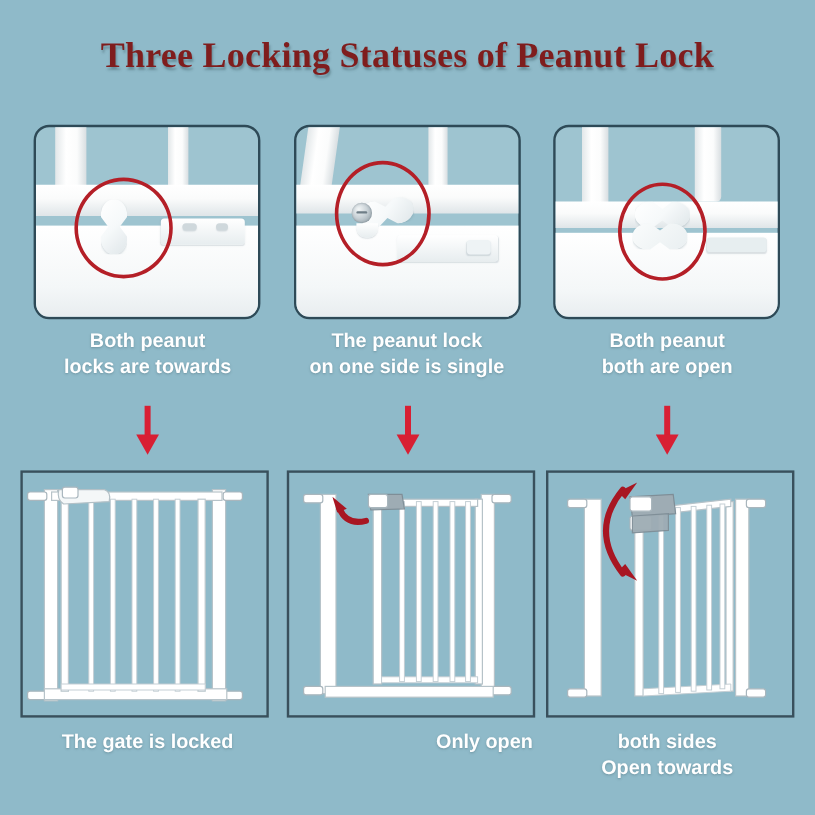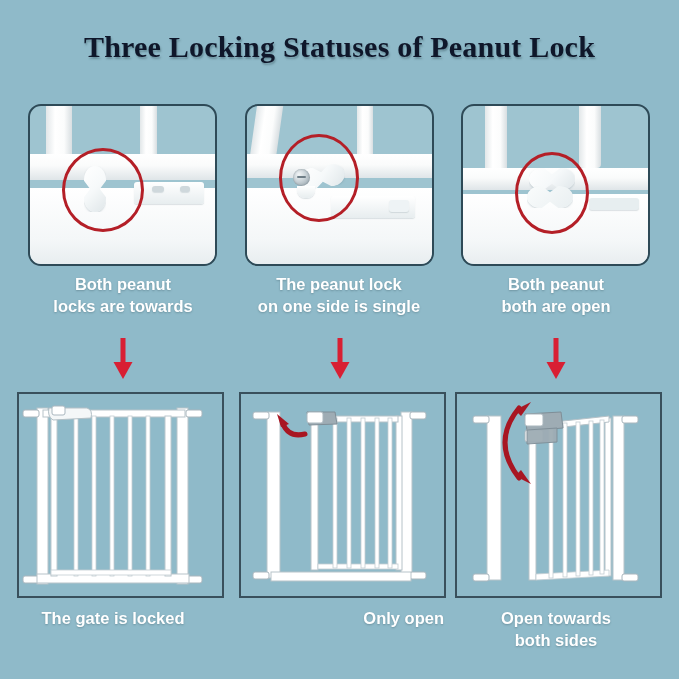--- a/index.html
+++ b/index.html
@@ -25,21 +25,21 @@
   .title {
     position: absolute;
     top: 30px;
     left: 0;
     width: 679px;
     text-align: center;
     font-family: "Liberation Serif", "DejaVu Serif", serif;
     font-weight: bold;
     font-size: 30px;
     letter-spacing: 0.2px;
-    color: #0f172a;
+    color: #7f1d1d;
     text-shadow: 1px 2px 2px rgba(60,90,100,0.45);
     white-space: nowrap;
   }
 
   
   .top-row {
     position: absolute;
     top: 104px;
     left: 0;
     width: 679px;
@@ -142,21 +142,21 @@
     font-size: 16.5px;
     font-weight: bold;
     line-height: 1.32;
     text-shadow: 0 1px 2px rgba(60,90,100,0.40);
   }
   .cap-top { top: 274px; }
   .cap-top.c0 { left: 18px; }
   .cap-top.c1 { left: 234px; }
   .cap-top.c2 { left: 451px; }
   .cap-bot { top: 608px; }
-  .cap-bot.c0 { left: 8px; }
+  .cap-bot.c0 { left: 18px; }
   .cap-bot.c1 { left: 234px; text-align: right; }
   .cap-bot.c2 { left: 451px; }
 
   
   .arrow-row {
     position: absolute;
     top: 338px;
     left: 0;
     width: 679px;
     height: 44px;
@@ -381,17 +381,17 @@
     </div>
   </div>
 
   <div class="caption cap-bot c0">
     <div>The gate is locked</div>
   </div>
   <div class="caption cap-bot c1">
     <div>Only open</div>
   </div>
   <div class="caption cap-bot c2">
+    <div>both sides</div>
     <div>Open towards</div>
-    <div>both sides</div>
   </div>
 
 </div>
 
 </body></html>

